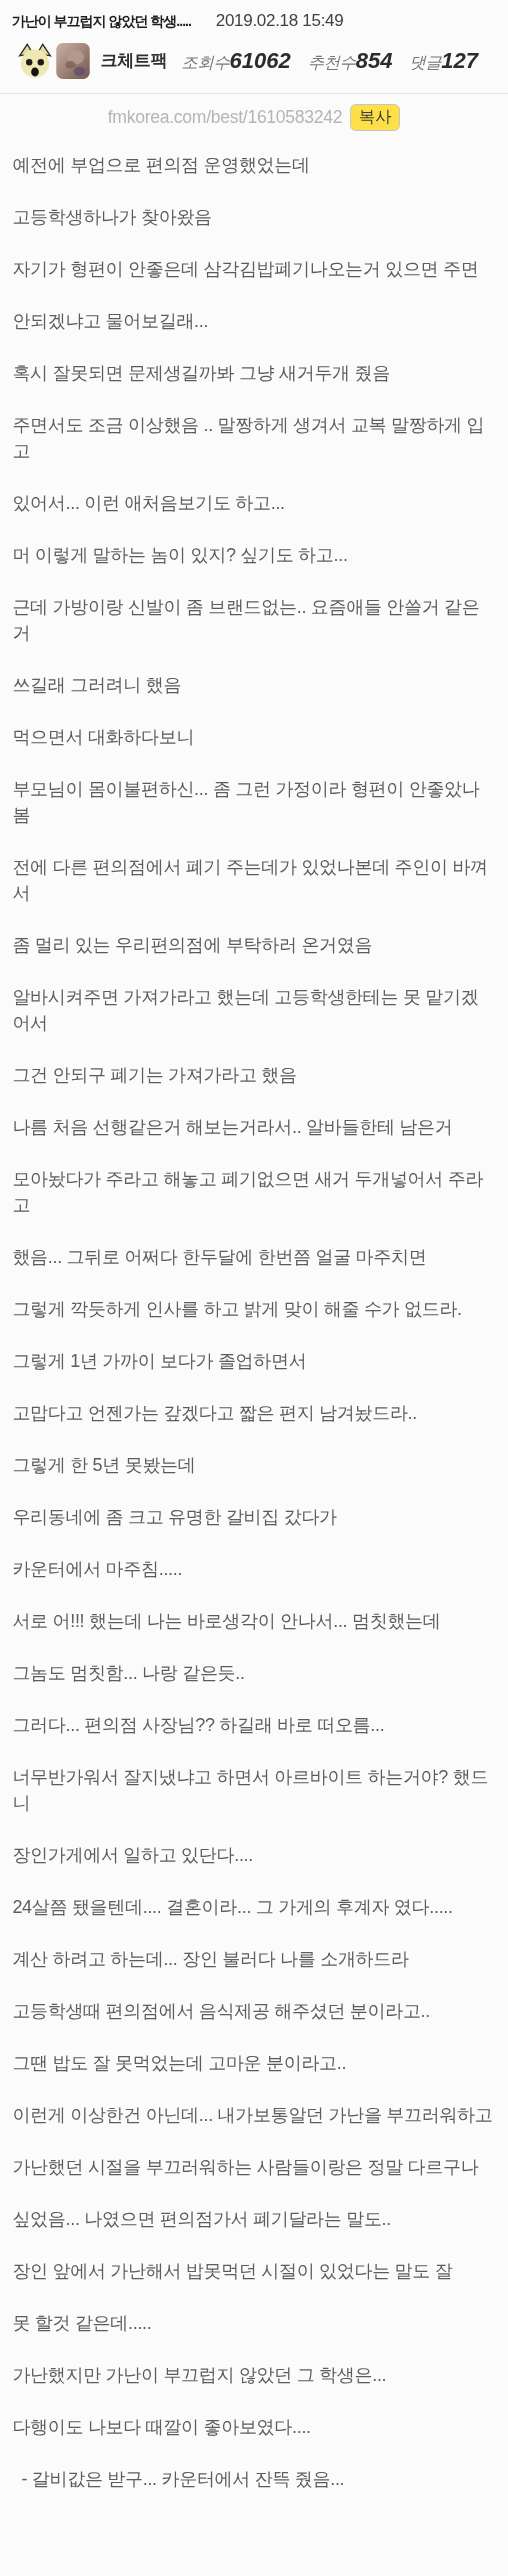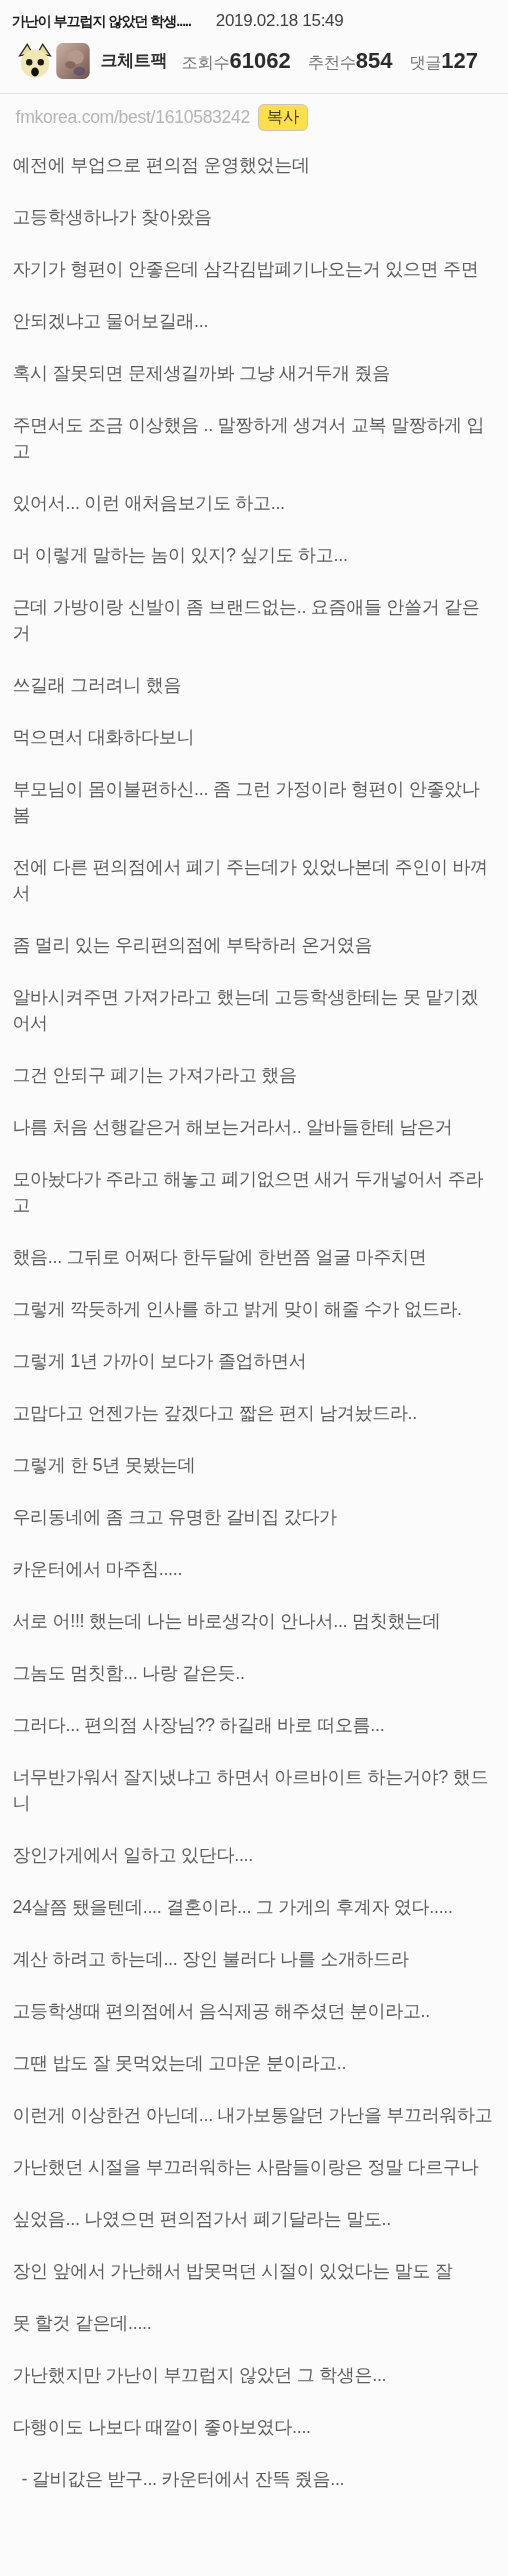--- a/index.html
+++ b/index.html
@@ -59,38 +59,39 @@
     font-size:17px;
     font-weight:600;
     color:var(--username);
     margin-left:10.4px;
     letter-spacing:-0.3px;
   }
   .stats{
     display:flex;
     align-items:flex-end;
     margin-left:14.3px;
+    font-style:italic;
   }
   .stat{display:flex;align-items:baseline;margin-right:17px;white-space:nowrap;}
   .stat-label{
     font-size:16.3px;
     color:var(--stat-label);
     letter-spacing:-0.3px;
   }
   .stat-value{
     font-size:22px;
     font-weight:bold;
     color:var(--stat-value);
     margin-left:0;
   }
   
   .divider{height:1.3px;background:var(--divider);margin-top:13px;}
   .url-row{
     display:flex;
-    justify-content:flex-start;
+    justify-content:center;
     align-items:center;
     padding:10.4px 15.6px 3.9px 15.6px;
   }
   .post-url{
     font-size:17.6px;
     color:var(--url);
     letter-spacing:-0.3px;
   }
   .copy-btn{
     margin-left:7.8px;

